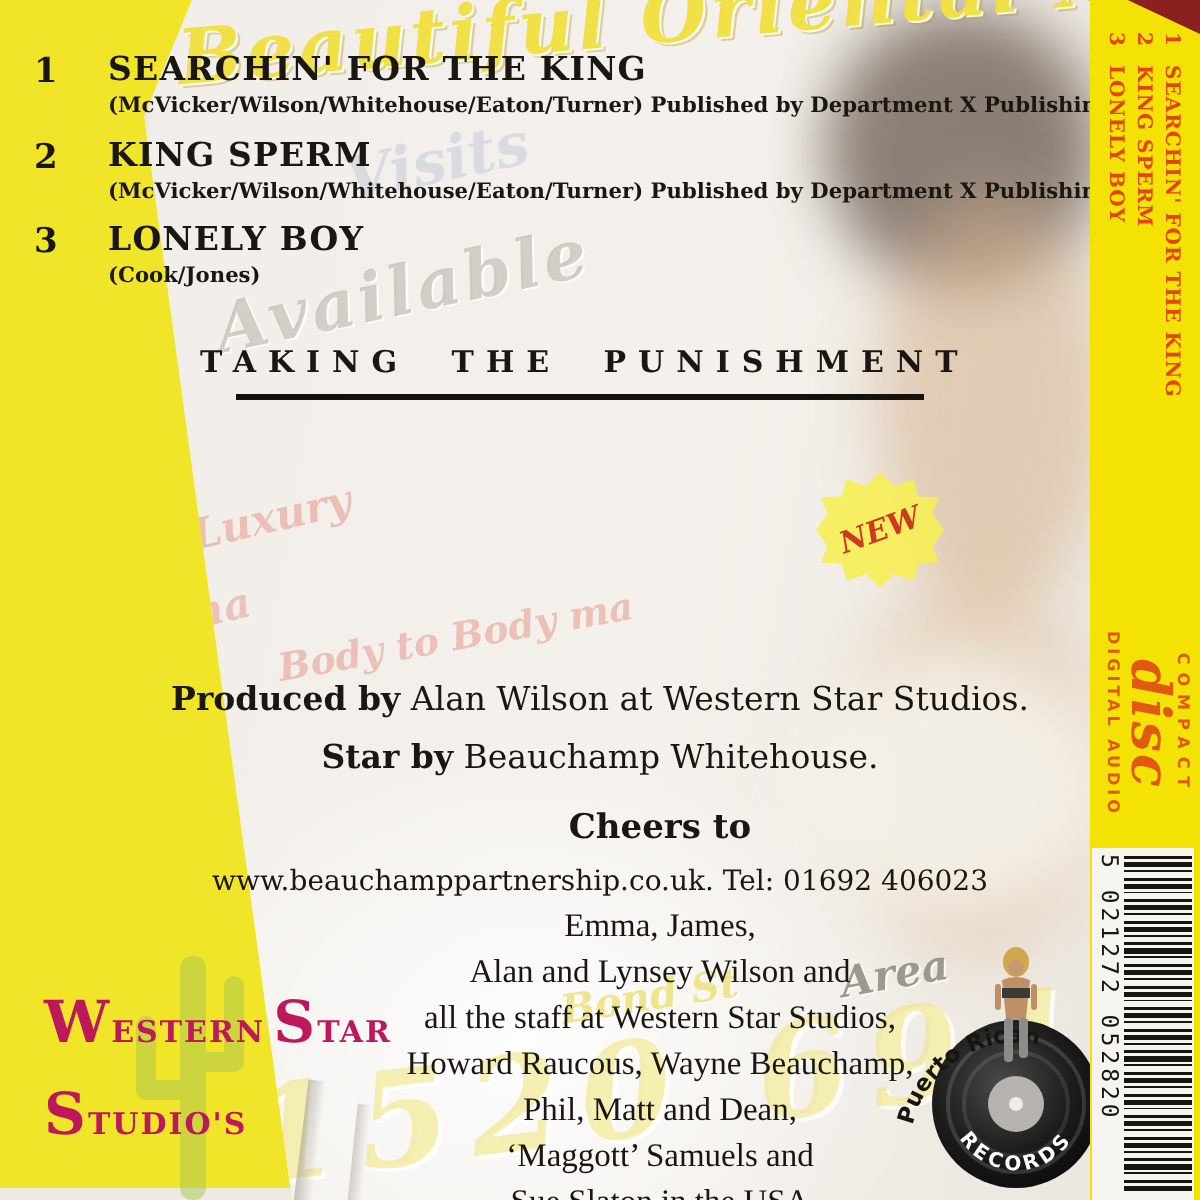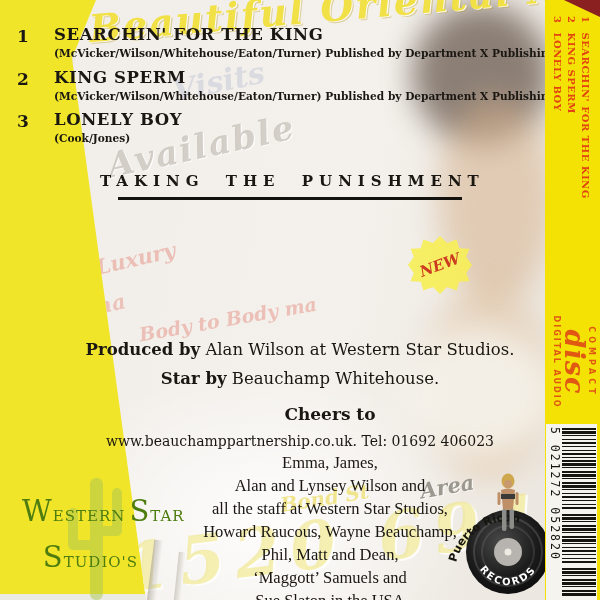--- a/index.html
+++ b/index.html
@@ -68,23 +68,23 @@
   .blab{font-weight:bold;position:static;}
   .btxt{position:static;}
 
   .cheers-h{left:120px;top:404px;width:420px;text-align:center;font-weight:bold;font-size:17px;}
   .cheers{left:110px;top:451px;width:440px;text-align:center;font-size:16.5px;line-height:23px;white-space:nowrap;}
   .cheers div{position:static;font-family:Liberation Serif, serif;}
 
   
   .cactus{left:66px;top:476px;z-index:4;opacity:.5;}
   .ws1{left:20px;top:494px;width:120px;text-align:center;z-index:5;white-space:nowrap;}
-  .ws2{left:20px;top:540px;width:120px;text-align:right;z-index:5;white-space:nowrap;}
-  .wsword{position:static;display:inline-block;font-weight:normal;font-size:15px;letter-spacing:1px;
-     text-transform:uppercase;color:#4d7c0f;margin:0 2px;}
+  .ws2{left:20px;top:540px;width:120px;text-align:left;z-index:5;white-space:nowrap;}
+  .wsword{position:static;display:inline-block;font-weight:bold;font-size:15px;letter-spacing:1px;
+     text-transform:uppercase;color:#be185d;margin:0 2px;}
   .wsword::first-letter{font-size:29px;}
 
   
   .record{left:444px;top:468px;z-index:6;}
 
   
   .spine{left:545px;top:0;width:55px;height:600px;background:#f3e203;z-index:7;}
   .spine *{position:absolute;}
   .corner{left:11px;top:0;width:44px;height:17px;background:#8b2020;
      clip-path:polygon(18% 0,100% 0,100% 100%);}

